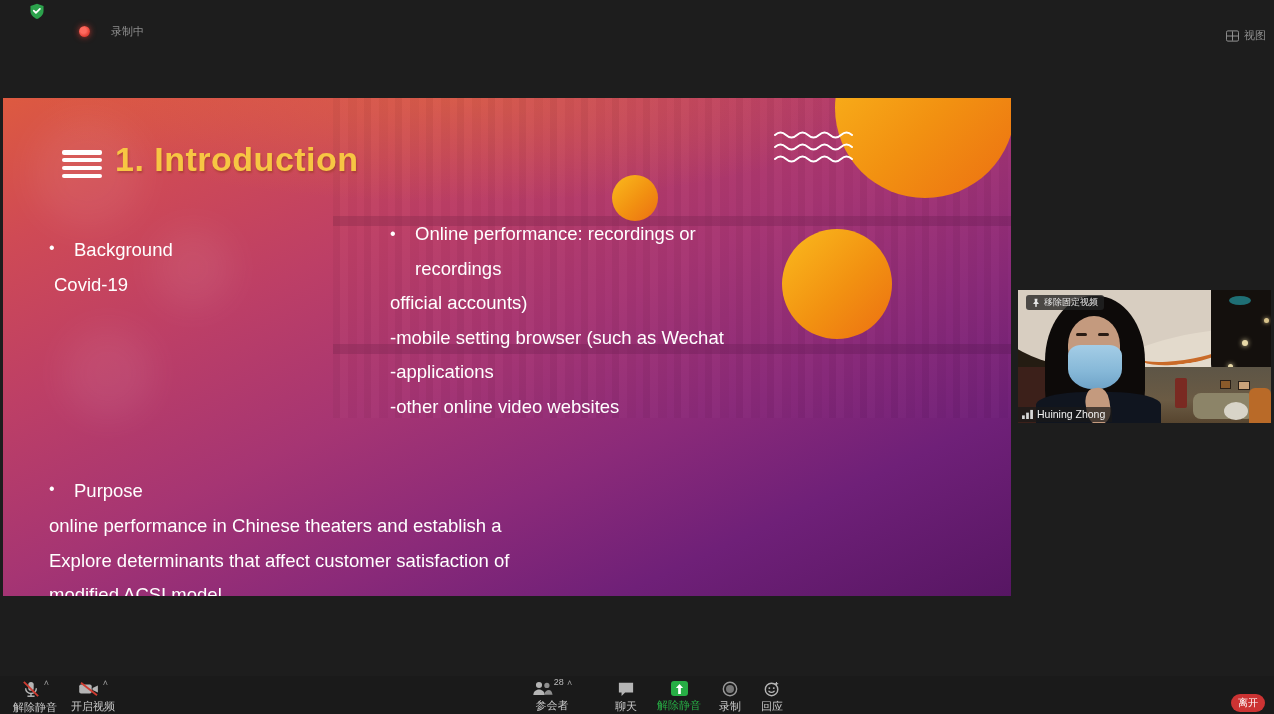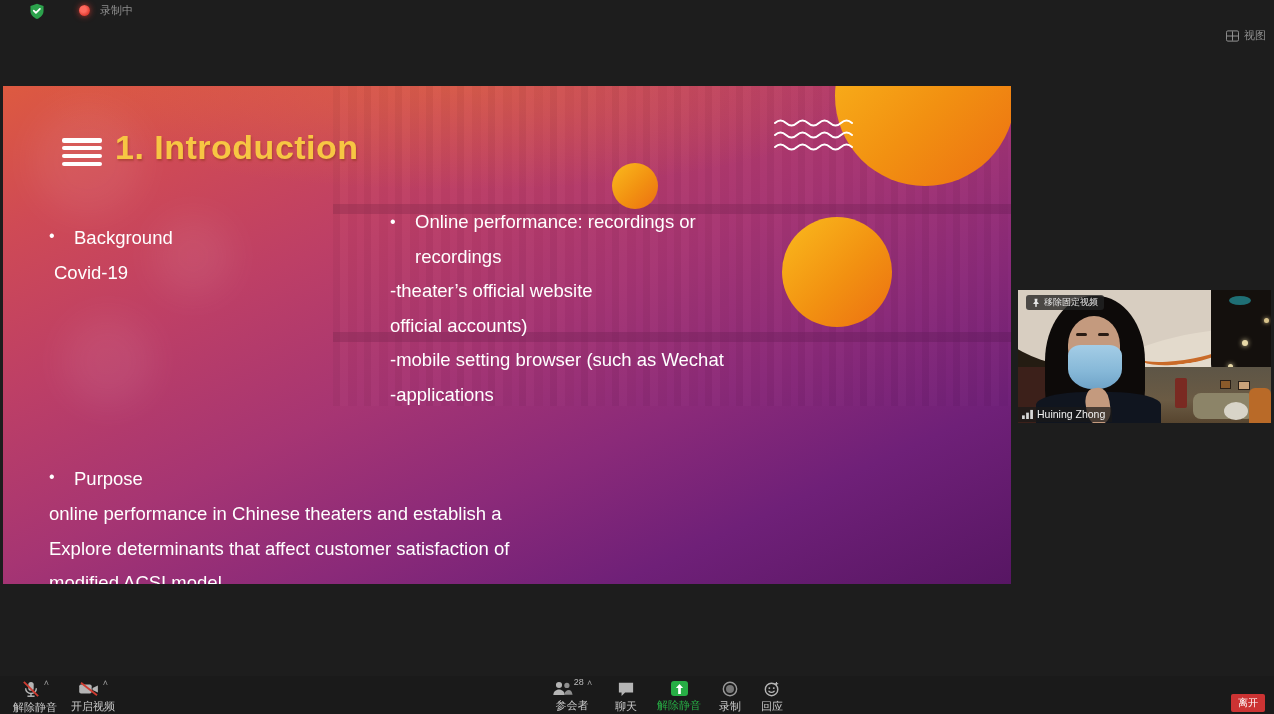--- a/index.html
+++ b/index.html
@@ -8,21 +8,21 @@
   #stage{position:relative;width:1274px;height:714px;background:#1d1d1d;overflow:hidden;}
   .abs{position:absolute;}
 
   
   .statusText{font-size:11px;color:#8f8f8f;}
   .recDot{width:11px;height:11px;border-radius:50%;
     background:radial-gradient(circle at 40% 40%, #ff6a5e 0 30%, #e03a30 70%, rgba(224,58,48,.25));
     box-shadow:0 0 6px rgba(230,60,50,.8);}
 
   
-  #slide{left:3px;top:86px;width:1008px;height:498px;overflow:hidden;
+  #slide{left:3px;top:98px;width:1008px;height:498px;overflow:hidden;
     background:
       radial-gradient(ellipse 60% 30% at 45% 0%, rgba(240,125,45,.38), transparent 70%),
       linear-gradient(155deg,#dd5a40 0%,#cf4a55 15%,#bd3f66 32%,#a63573 50%,#8b2a79 66%,#6f2078 81%,#571663 100%);}
   .bokeh{border-radius:50%;background:rgba(255,255,255,.18);filter:blur(16px);opacity:.35;}
   #shelfTexture{left:330px;top:0;width:678px;height:320px;opacity:.30;
     background:
       repeating-linear-gradient(180deg, transparent 0 118px, rgba(40,5,30,.45) 118px 128px),
       repeating-linear-gradient(90deg, rgba(0,0,0,.12) 0 7px, rgba(255,255,255,.05) 7px 15px, rgba(0,0,0,.07) 15px 24px, rgba(255,255,255,.02) 24px 31px);}
   .orangeCircle{border-radius:50%;background:linear-gradient(135deg,#f9b31b 10%,#f29111 55%,#ec6f12 100%);}
   .hambar{height:4.5px;background:#ffffff;border-radius:2px;margin-bottom:3.4px;width:40px;}
@@ -39,35 +39,35 @@
   .pillTextSm{font-size:9px;color:#e2e2e2;}
   .nameBar{display:flex;align-items:center;background:rgba(25,25,25,.72);padding:1px 7px 2px 4px;gap:4px;border-radius:0 3px 0 0;}
   .nameText{font-size:10.5px;color:#f2f2f2;}
 
   
   #toolbar{left:0;top:676px;width:1274px;height:38px;background:#1a1a1a;}
   .tbtn{position:absolute;display:flex;flex-direction:column;align-items:center;cursor:pointer;}
   .tlabel{font-size:11px;color:#c9c9c9;margin-top:2px;white-space:nowrap;font-family:Liberation Mono, monospace;}
   .chev{font-size:9px;color:#9a9a9a;margin-left:3px;transform:translateY(-3px);}
   .badge{font-size:9px;color:#bdbdbd;margin-left:1px;transform:translateY(-4px);}
-  #leaveBtn{left:1231px;top:694px;width:34px;height:18px;border-radius:2px;border:none;
+  #leaveBtn{left:1231px;top:694px;width:34px;height:18px;border-radius:9px;border:none;
     color:#ffffff;font-size:10px;display:flex;align-items:center;justify-content:center;cursor:pointer;}
 </style>
 </head>
 <body>
 
 <div id="stage">
 
   <div class="abs" style="left:28px;top:3px;width:18px;height:16px;">
     <svg width="18" height="16" viewBox="0 0 24 22">
       <path d="M12 1l9 3.2v6.3c0 5.5-3.8 9-9 11.5-5.2-2.5-9-6-9-11.5V4.2z" fill="#2ca24c"></path>
       <path d="M7.5 10.5l3 3 5.5-5.5" stroke="#ffffff" stroke-width="2.4" fill="none" stroke-linecap="round" stroke-linejoin="round"></path>
     </svg>
   </div>
-  <div class="abs" style="left:79px;top:3px;display:flex;align-items:center;gap:10px;">
+  <div class="abs" style="left:79px;top:24px;display:flex;align-items:center;gap:21px;">
     <span class="recDot"></span>
     <span class="statusText">录制中</span>
   </div>
   <div class="abs" style="right:8px;top:4px;display:flex;align-items:center;gap:5px;margin-top:24px;">
     <svg width="13" height="12" viewBox="0 0 14 12">
       <rect x="0.5" y="0.5" width="13" height="11" rx="1.5" fill="none" stroke="#9a9a9a"></rect>
       <line x1="7" y1="1" x2="7" y2="11" stroke="#9a9a9a"></line>
       <line x1="1" y1="6" x2="13" y2="6" stroke="#9a9a9a"></line>
     </svg>
     <span class="statusText">视图</span>
@@ -115,24 +115,24 @@
       <div>Explore determinants that affect customer satisfaction of</div>
       <div>modified ACSI model.</div>
     </div>
 
     <div class="abs slideText lh" style="left:387px;top:119px;">
       <div class="bulletRow">
         <span class="bulletGlyph">•</span>
         <span>Online performance: recordings or</span>
       </div>
       <div style="padding-left:25px;">recordings</div>
-      <div>-theater’s official website</div>
       <div>official accounts)</div>
       <div>-mobile setting browser (such as Wechat</div>
       <div>-applications</div>
+      <div>-other online video websites</div>
     </div>
   </div>
 
   <div id="videoTile" class="abs">
 
     <div class="abs" style="left:-30px;top:-45px;width:235px;height:125px;background:#d8cec1;border-radius:50%;"></div>
     <div class="abs" style="left:95px;top:40px;width:210px;height:55px;background:#e3dacc;border-radius:50%;transform:rotate(-7deg);"></div>
     <div class="abs" style="left:120px;top:48px;width:90px;height:26px;border-radius:50%;border-bottom:4px solid #c96a28;transform:rotate(-8deg);"></div>
     <div class="abs" style="left:193px;top:0;width:63px;height:92px;background:#14100d;border-radius:0 0 0 18px;"></div>
     <div class="abs" style="left:211px;top:6px;width:22px;height:9px;background:#1f6f75;border-radius:50%;"></div>
@@ -194,21 +194,21 @@
         <svg width="22" height="16" viewBox="0 0 24 18">
           <rect x="1" y="4" width="14" height="10" rx="2" fill="#b5b5b5"></rect>
           <path d="M16 8l6-3v8l-6-3z" fill="#b5b5b5"></path>
           <line x1="3" y1="2" x2="21" y2="16" stroke="#d03b30" stroke-width="2"></line>
         </svg>
         <span class="chev">˄</span>
       </div>
       <span class="tlabel">开启视频</span>
     </div>
 
-    <div class="tbtn" style="left:544px;top:5px;width:56px;">
+    <div class="tbtn" style="left:524px;top:5px;width:56px;">
       <div style="display:flex;align-items:flex-start;">
         <svg width="21" height="15" viewBox="0 0 24 17">
           <circle cx="8" cy="4.5" r="3.5" fill="#b5b5b5"></circle>
           <path d="M1.5 16c0-4 3-6.5 6.5-6.5S14.5 12 14.5 16z" fill="#b5b5b5"></path>
           <circle cx="17" cy="5" r="3" fill="#8f8f8f"></circle>
           <path d="M14 15.5c.5-3.5 2.8-5.3 5.3-5.3 1.8 0 3.5 1.3 4.2 5.3z" fill="#8f8f8f"></path>
         </svg>
         <span class="badge">28</span>
         <span class="chev">˄</span>
       </div>

